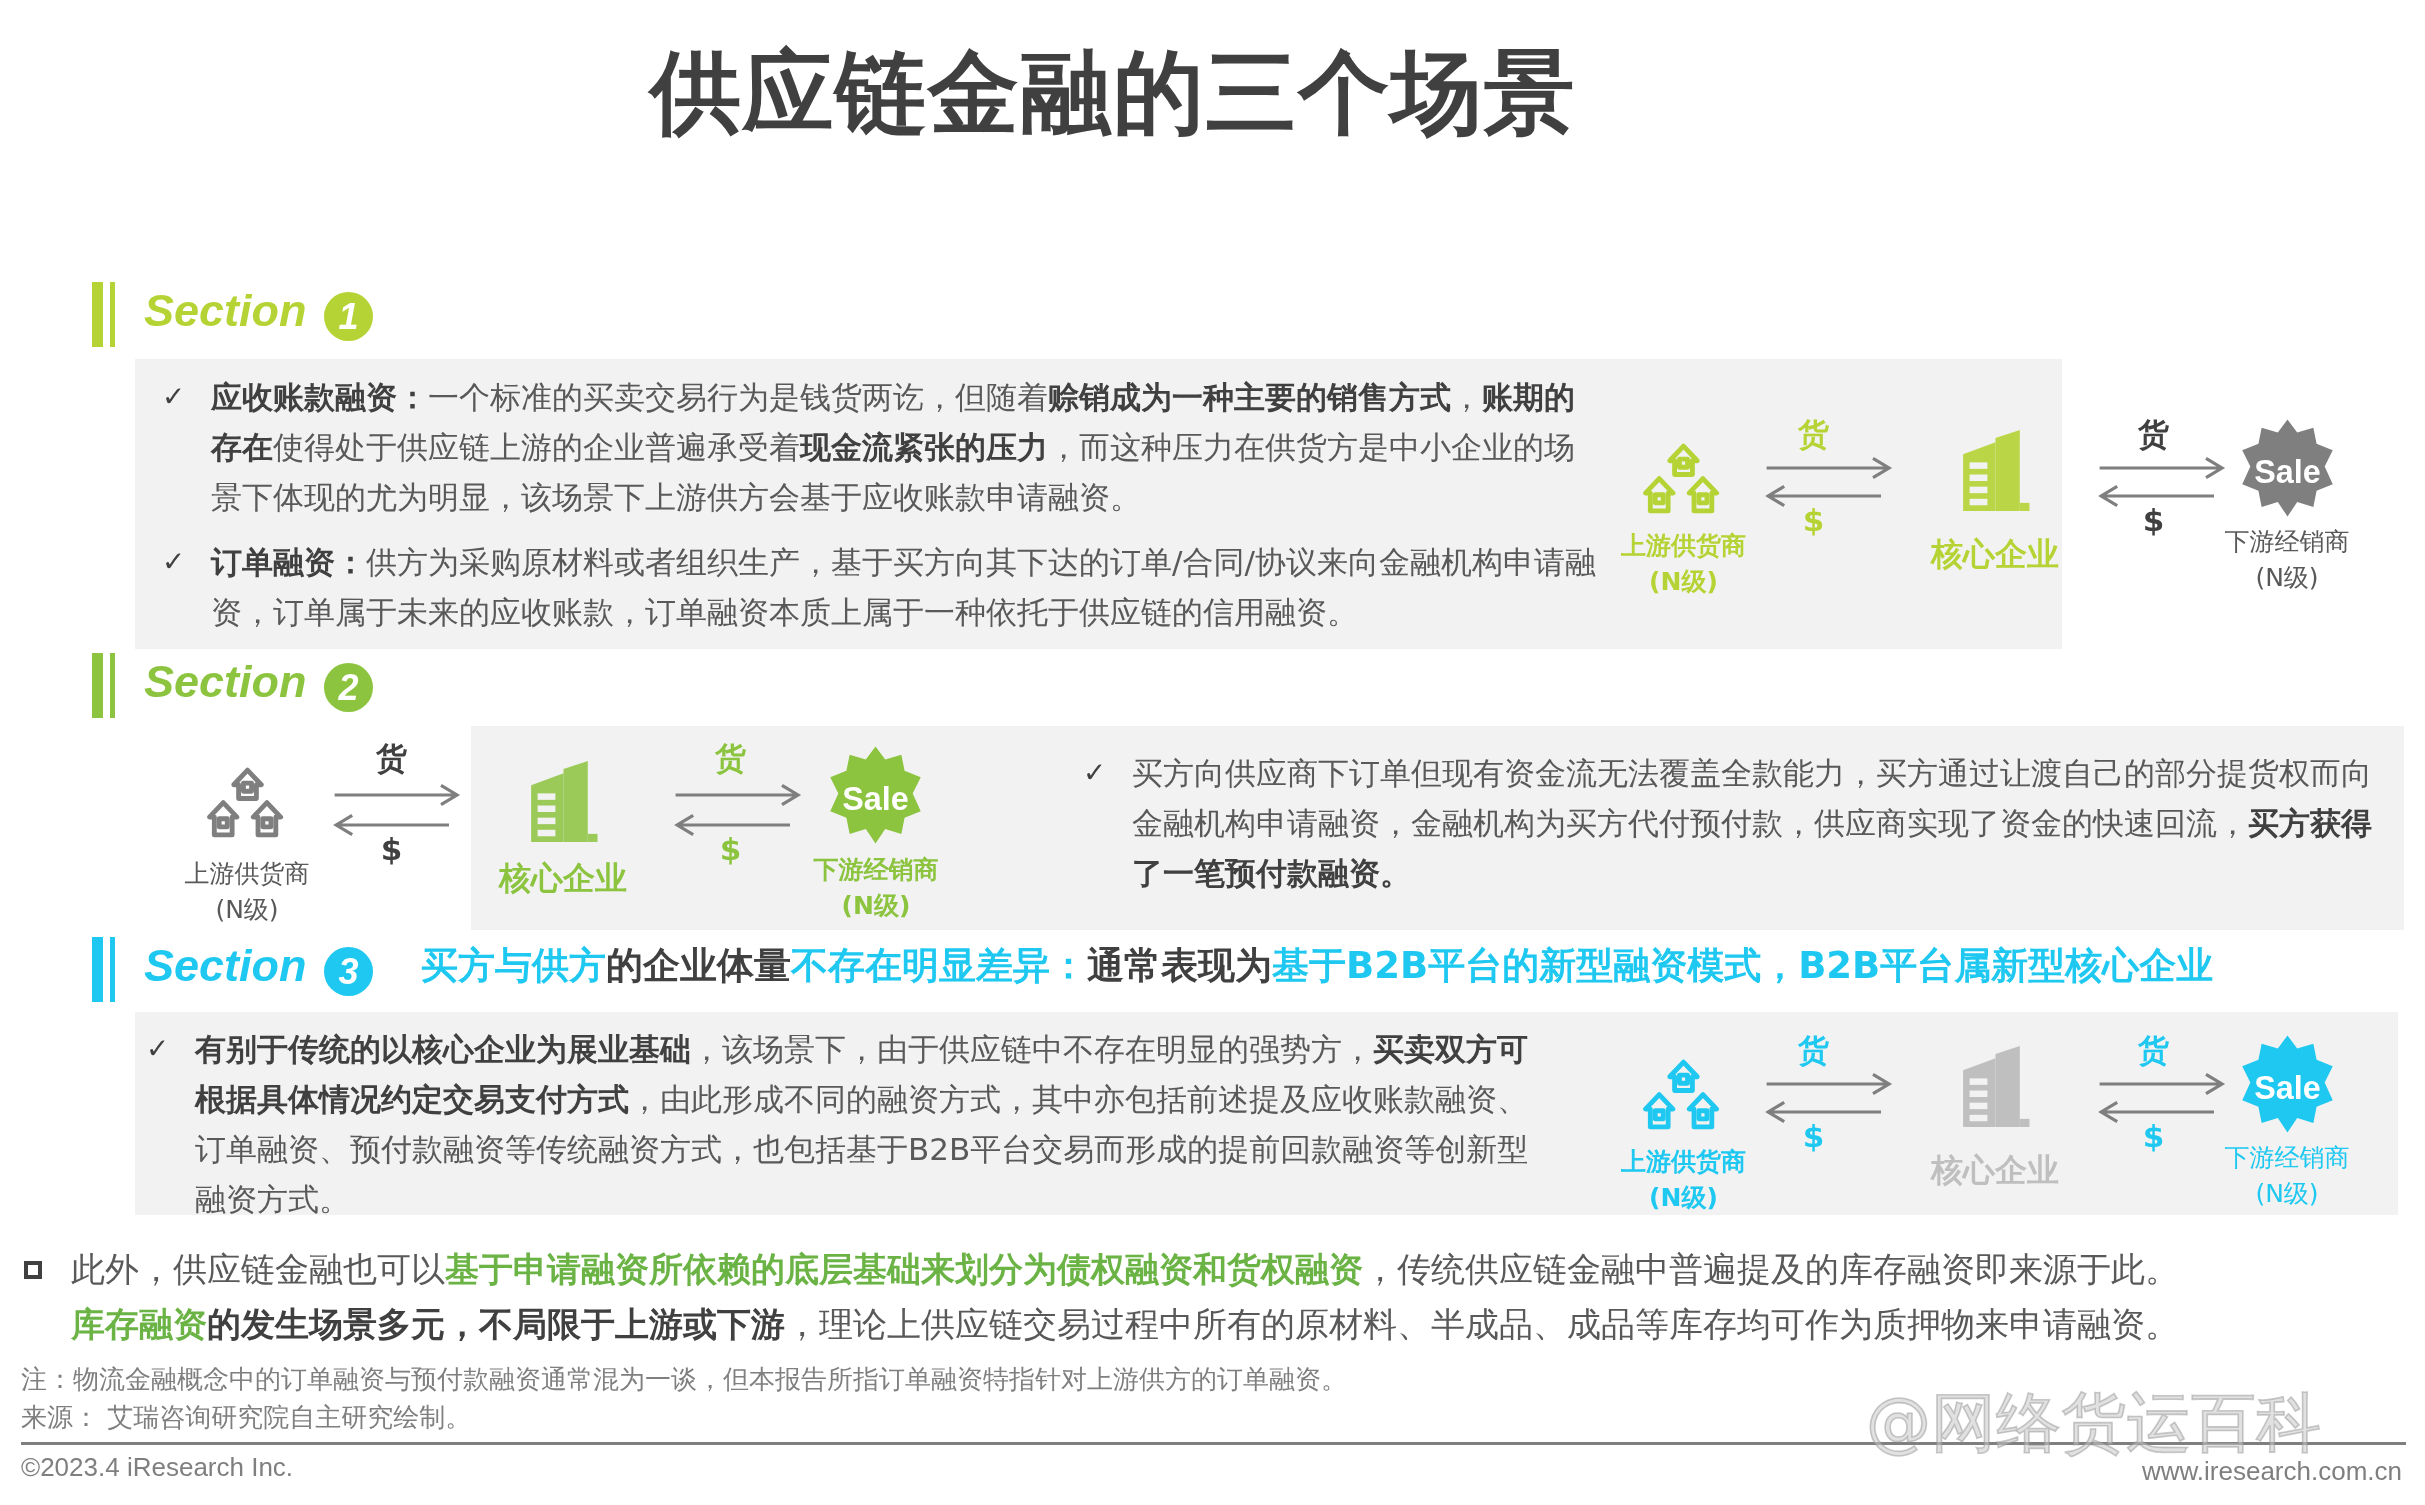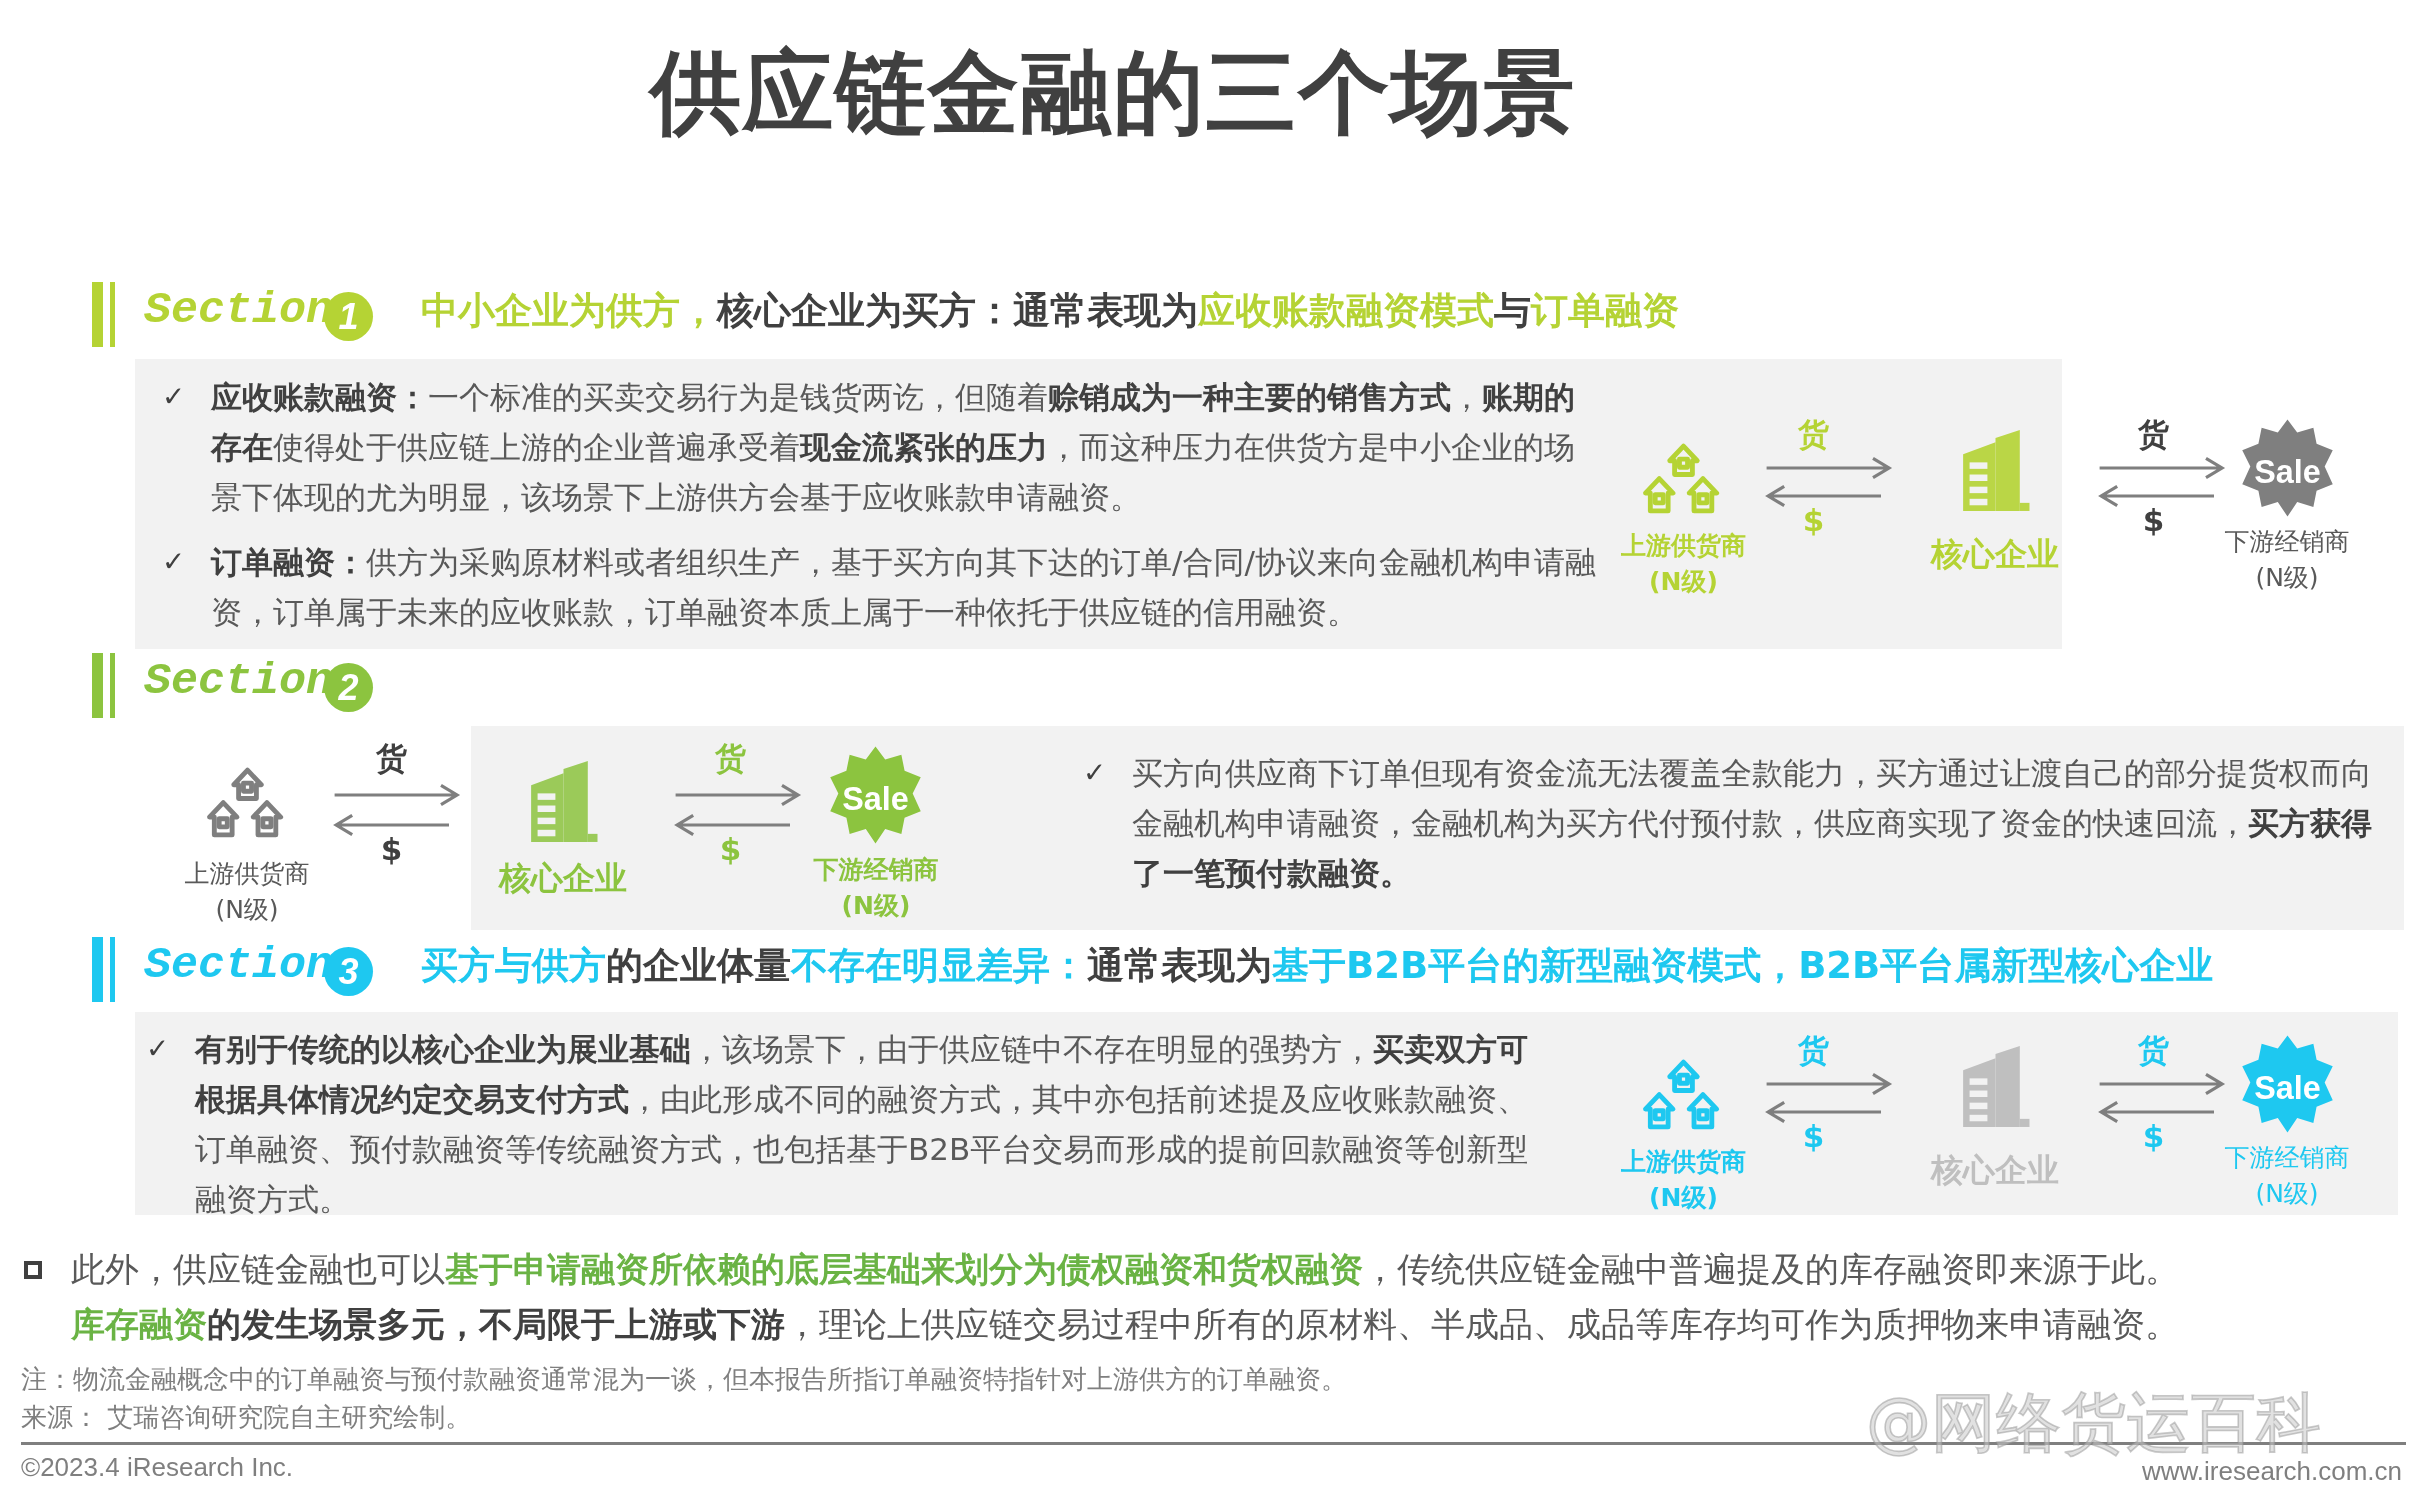--- a/index.html
+++ b/index.html
@@ -3,21 +3,21 @@
 <meta charset="utf-8">
 <style>
   html, body { margin:0; padding:0; background:#ffffff; }
   body { width:2426px; height:1506px; position:relative; overflow:hidden;
          font-family:"DejaVu Sans","Liberation Sans",sans-serif; color:#595959; }
   .abs { position:absolute; }
   .title { left:0; width:2226px; top:32px; text-align:center; font-size:91px; font-weight:bold; color:#404040; letter-spacing:1.6px; }
   .bar { position:absolute; top:0; height:65px; }
   .bar.b1 { left:0; width:11.4px; }
   .bar.b2 { left:18px; width:4.9px; }
-  .sec-label { position:absolute; left:52px; top:0; font-family:Liberation Mono, monospace; font-style:italic; font-weight:bold; font-size:45px; line-height:57px; }
+  .sec-label { position:absolute; left:52px; top:0; font-family:Liberation Sans, sans-serif; font-style:italic; font-weight:bold; font-size:45px; line-height:57px; }
   .sec-num { position:absolute; left:232px; top:9.7px; width:49px; height:49px; border-radius:50%; color:#fff; font-family:"Liberation Sans",sans-serif; font-weight:bold; font-style:italic; font-size:36px; line-height:49px; text-align:center; }
   .sec-title { position:absolute; left:329px; top:3.2px; font-size:37px; font-weight:bold; color:#404040; white-space:nowrap; line-height:52px; }
 
   .graybox { background:#f2f2f2; }
   .bul { font-size:31px; line-height:50px; color:#595959; }
   .bul .ck { position:absolute; left:0; top:0; font-size:27.6px; color:#404040; }
   .bul .txt { margin-left:49px; display:block; }
   .bul b { color:#404040; }
   .node { position:absolute; text-align:center; font-size:25px; line-height:36px; }
   .node .lbl { display:block; white-space:nowrap; }
@@ -34,23 +34,20 @@
 </head>
 <body>
 
 <div class="abs title">供应链金融的三个场景</div>
 
 <div class="abs" style="left:92px; top:282px; width:2271px; height:65px;">
   <div class="bar b1" style="background:#b5d334;"></div>
   <div class="bar b2" style="background:#b5d334;"></div>
   <div class="sec-label" style="color:#b5d334;">Section</div>
   <div class="sec-num" style="background:#b5d334;">1</div>
-  <div class="sec-title">
-    <span style="color:#b5d334;">中小企业为供方，</span><span>核心企业为买方：通常表现为</span><span style="color:#b5d334;">应收账款融资模式</span><span>与</span><span style="color:#b5d334;">订单融资</span>
-  </div>
 </div>
 
 <div class="abs graybox" style="left:135px; top:359px; width:1927px; height:290px;"></div>
 
 <div class="abs bul" style="left:162px; top:372px; width:1436px;">
   <span class="ck">✓</span>
   <span class="txt">
     <b>应收账款融资：</b><span>一个标准的买卖交易行为是钱货两讫，但随着</span><b>赊销成为一种主要的销售方式</b><span>，</span><b>账期的存在</b><span>使得处于供应链上游的企业普遍承受着</span><b>现金流紧张的压力</b><span>，而这种压力在供货方是中小企业的场景下体现的尤为明显，该场景下上游供方会基于应收账款申请融资。</span>
   </span>
 </div>

